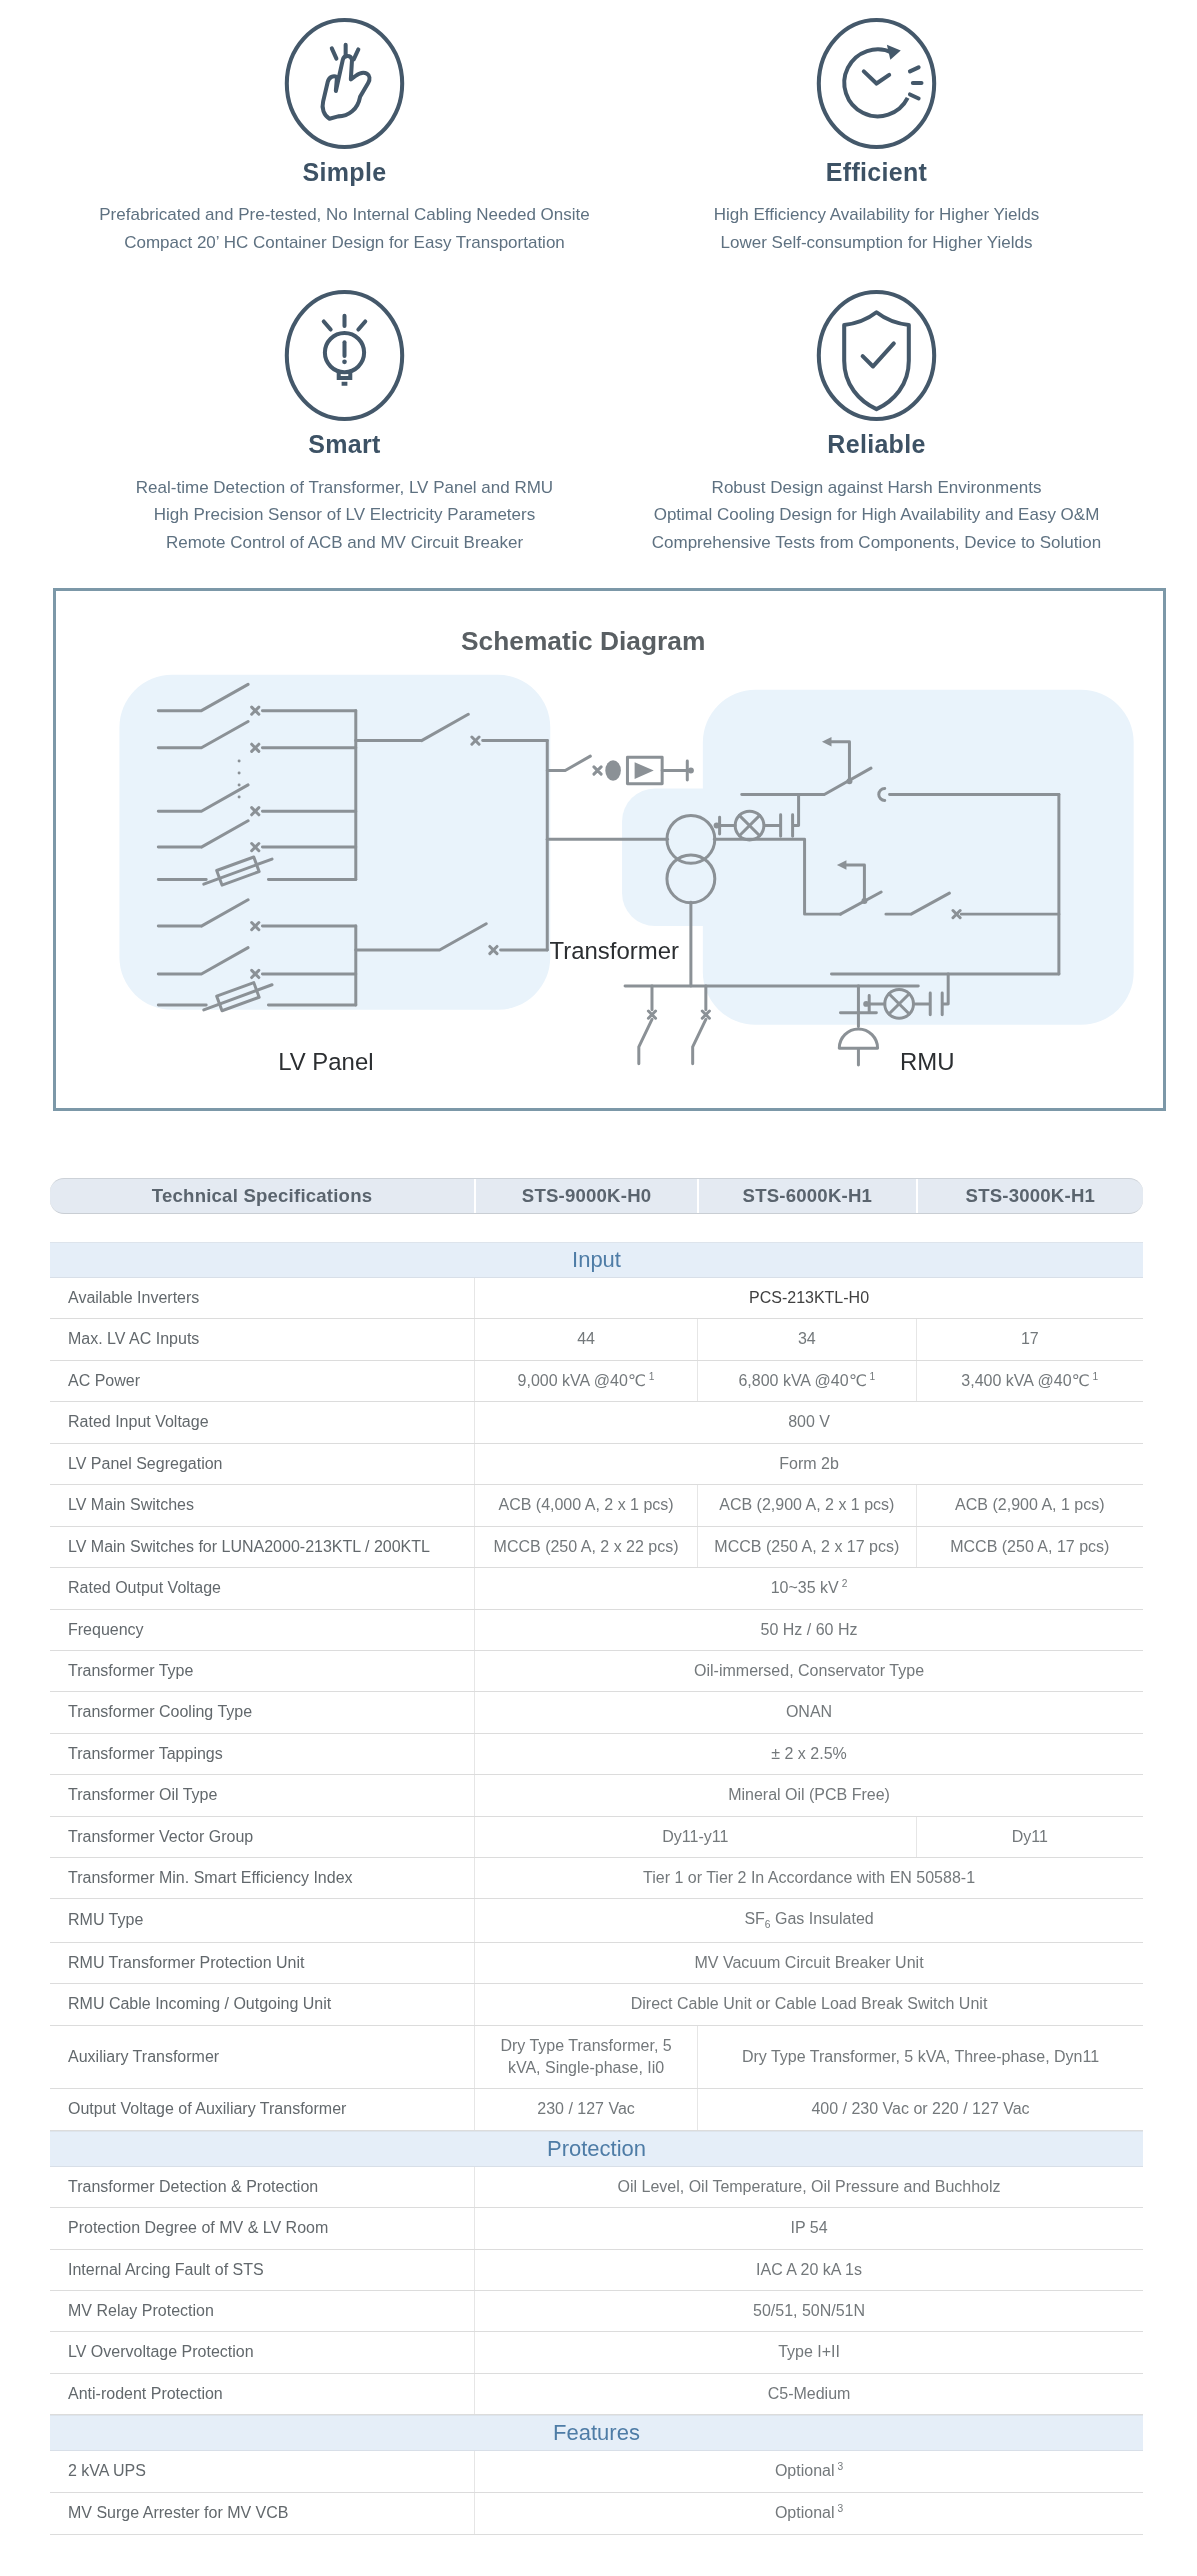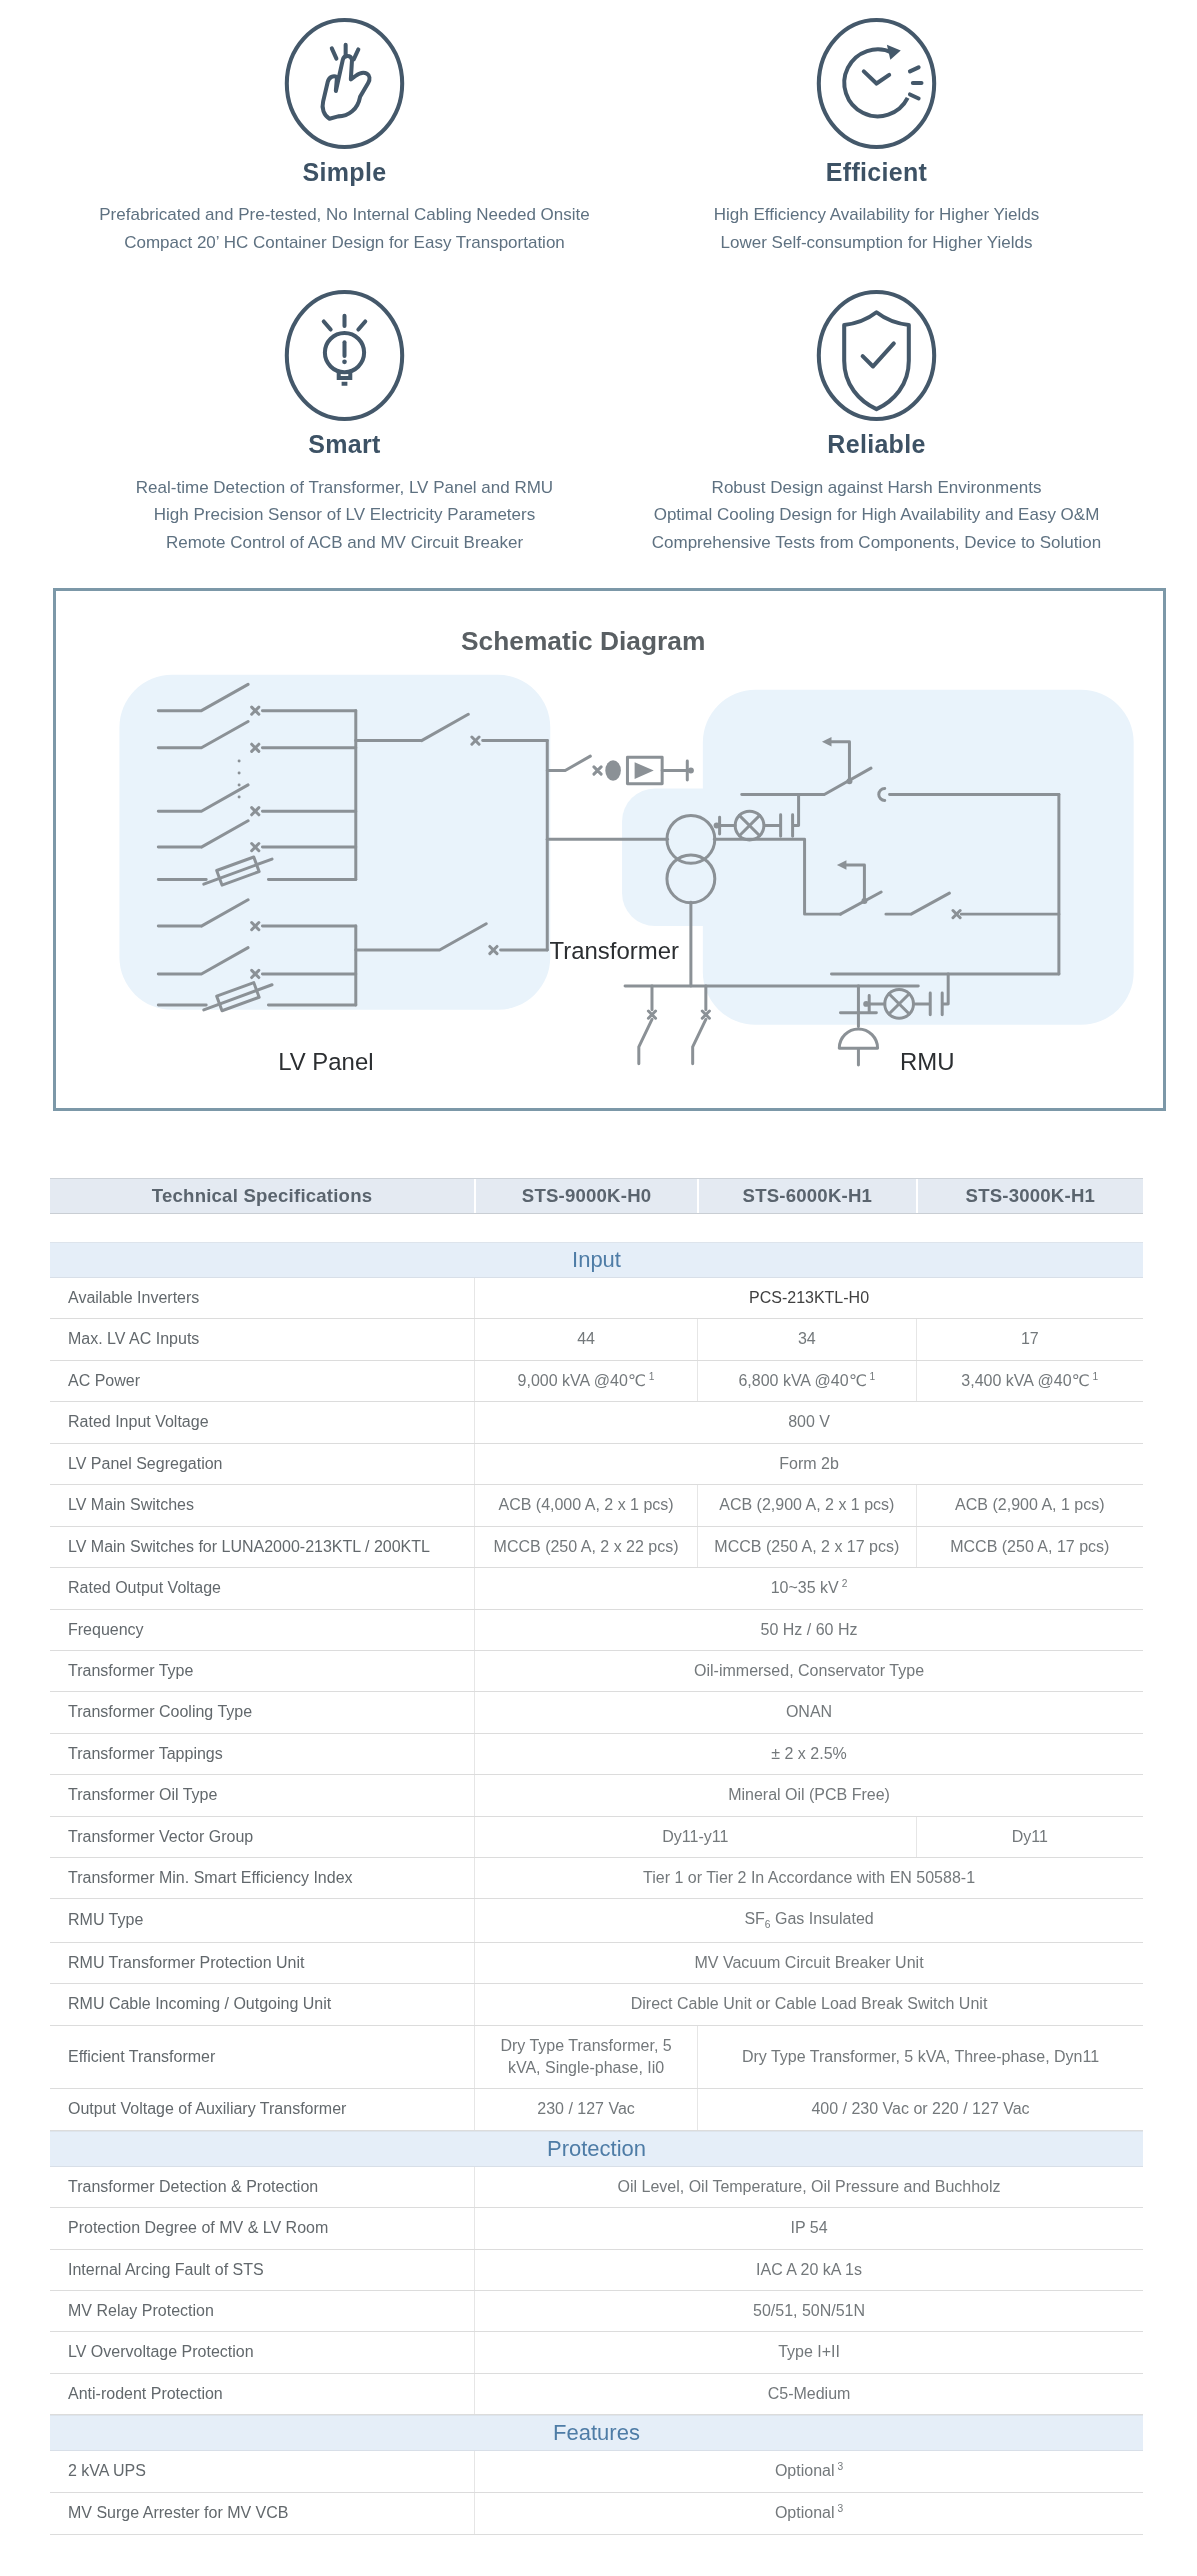--- a/index.html
+++ b/index.html
@@ -25,20 +25,21 @@
   .sch-fill{fill:#8b9196;stroke:none;}
   .sch-region{fill:#e9f3fb;stroke:none;}
   .sch-title{font-size:44px;font-weight:bold;fill:#595f63;}
   .sch-label{font-size:40px;fill:#2b2e31;}
   
   .spec-table{margin:67px 0 0 50px;width:1093px;font-size:16px;}
   .spec-header-row{
     display:grid;grid-template-columns:38.8% 20.4% 20.0% 20.8%;
     background:#e4eaf2;border-top:1.8px solid #cdd2d8;border-bottom:1.8px solid #c9ced4;
     margin-bottom:27.5px;
+    border-radius:14px;
   }
   .spec-header-cell{
     min-height:34px;display:flex;align-items:center;justify-content:center;
     font-size:18.6px;font-weight:bold;color:#5a646e;letter-spacing:0.2px;
   }
   .spec-header-cell + .spec-header-cell{border-left:2.4px solid #ffffff;}
   .section-header{
     background:#e5eef8;border-top:1.2px solid #dde4ec;border-bottom:1.2px solid #d8dfe8;
     min-height:34px;display:flex;align-items:center;justify-content:center;
     font-size:22px;color:#4e7ca6;
@@ -361,21 +362,21 @@
           <span>MV Vacuum Circuit Breaker Unit</span>
         </div>
       </div>
       <div class="spec-row">
         <div class="spec-label">RMU Cable Incoming / Outgoing Unit</div>
         <div class="spec-value span-3">
           <span>Direct Cable Unit or Cable Load Break Switch Unit</span>
         </div>
       </div>
       <div class="spec-row">
-        <div class="spec-label">Efficient Transformer</div>
+        <div class="spec-label">Auxiliary Transformer</div>
         <div class="spec-value">
           <span>Dry Type Transformer, 5 kVA, Single-phase, Ii0</span>
         </div>
         <div class="spec-value span-2">
           <span>Dry Type Transformer, 5 kVA, Three-phase, Dyn11</span>
         </div>
       </div>
       <div class="spec-row">
         <div class="spec-label">Output Voltage of Auxiliary Transformer</div>
         <div class="spec-value">

